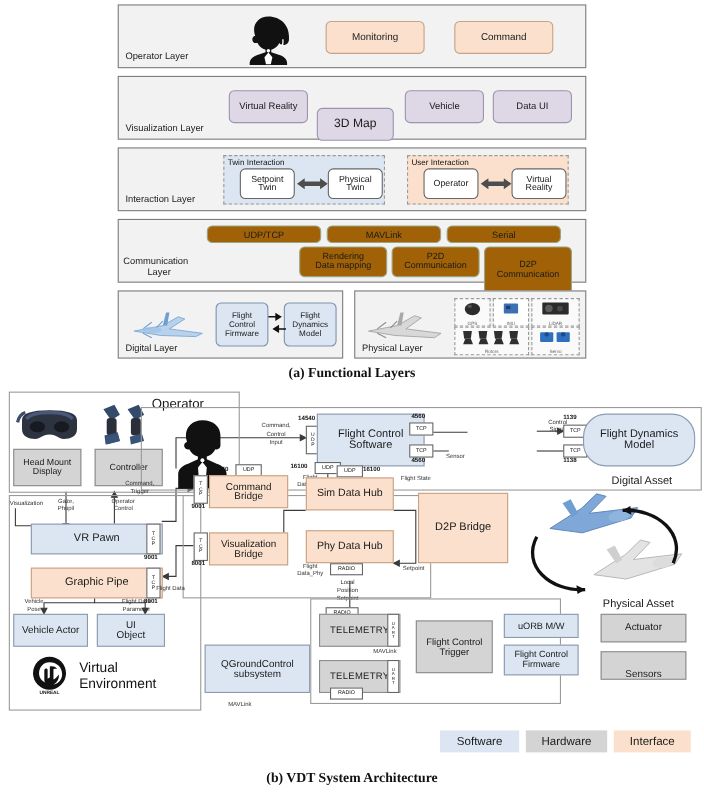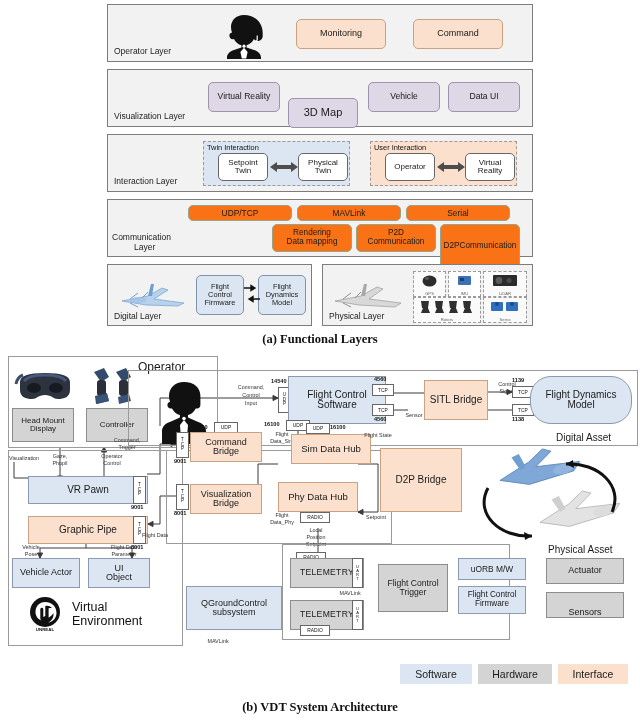--- a/index.html
+++ b/index.html
@@ -8,21 +8,21 @@
 
   
   .bx{position:absolute;box-sizing:border-box;display:flex;align-items:center;justify-content:center;text-align:center;line-height:1.05;}
   .rnd{border-radius:5px;}
   .sw{background:#dce6f2;border:1px solid #8a9bb0;}      
   .hw{background:#d4d4d4;border:1px solid #8c8c8c;}      
   .itf{background:#fbe1cd;border:1px solid #c9a183;}     
   .lay{background:#f2f2f2;border:1px solid #7d7d7d;position:absolute;box-sizing:border-box;}
   .laylbl{position:absolute;font-size:8.5px;color:#222;}
   .purple{background:#ddd7e6;border:1px solid #9d93ad;}
-  .green{background:#f97316;border:1px solid #9aa382;}
+  .green{background:#a16207;border:1px solid #9aa382;}
   .blueb{background:#dce6f2;border:1px solid #7e93ad;}
   svg.ov{position:absolute;left:0;top:0;overflow:visible;}
 
   .pt{position:absolute;font-size:5.4px;color:#333;line-height:1.12;text-align:center;}
   .pn{position:absolute;font-size:5.6px;color:#111;font-weight:bold;}
   .chip{position:absolute;box-sizing:border-box;background:#fff;border:1px solid #666;font-size:4.9px;display:flex;align-items:center;justify-content:center;color:#111;}
   .chipv{position:absolute;box-sizing:border-box;background:#fff;border:1px solid #666;font-size:4.6px;display:flex;flex-direction:column;align-items:center;justify-content:center;color:#111;line-height:1.0;}
 
   .grp{position:absolute;box-sizing:border-box;border:1px solid #9a9a9a;background:transparent;}
   .grplbl{position:absolute;font-size:10px;color:#1a1a1a;}
@@ -118,21 +118,21 @@
     </div>
 
     <div class="bx rnd green" style="left:164px;top:24px;width:80px;height:28px;font-size:8.2px;flex-direction:column;">
       <span>Rendering</span>
       <span>Data mapping</span>
     </div>
     <div class="bx rnd green" style="left:248px;top:24px;width:80px;height:28px;font-size:8.2px;flex-direction:column;">
       <span>P2D</span>
       <span>Communication</span>
     </div>
-    <div class="bx rnd green" style="left:332px;top:24px;width:80px;height:44px;font-size:8.2px;flex-direction:row;">
+    <div class="bx rnd green" style="left:332px;top:24px;width:80px;height:44px;font-size:8.2px;flex-direction:column;">
       <span>D2P</span>
       <span>Communication</span>
     </div>
   </div>
 
   <div class="lay" style="left:0;top:260px;width:205px;height:62px;">
     <div class="laylbl" style="left:6px;bottom:4px;">Digital Layer</div>
     <svg class="ov" style="left:10px;top:14px;" width="72" height="32" viewBox="0 0 72 32">
       <path d="M4 22 L30 17 L44 9 L50 11 L36 20 L66 24 L60 27 L28 26 Z" fill="#b9d2ec" stroke="#6f9ed1" stroke-width="0.7"></path>
       <path d="M30 17 L33 5 L36 5 L34 17 Z" fill="#6f9ed1"></path>
@@ -382,23 +382,20 @@
     <span>Flight Control</span>
     <span>Software</span>
   </div>
   <div class="chip" style="left:372px;top:32px;width:22px;height:12px;">TCP</div>
   <div class="pn" style="left:374px;top:24px;">4560</div>
   <div class="chip" style="left:372px;top:52px;width:22px;height:12px;">TCP</div>
   <div class="pn" style="left:374px;top:64px;">4560</div>
   <div class="chip" style="left:286px;top:68px;width:24px;height:11px;">UDP</div>
   <div class="pn" style="left:264px;top:69px;">16100</div>
 
-  <div class="bx itf" style="left:424px;top:28px;width:64px;height:40px;font-size:10px;">
-    <span>SITL Bridge</span>
-  </div>
   <div class="pt" style="left:396px;top:60px;width:36px;">Sensor</div>
   <div class="pt" style="left:490px;top:29px;width:34px;">Control</div>
   <div class="pt" style="left:490px;top:36px;width:34px;">Signal</div>
 
   <div class="chip" style="left:512px;top:34px;width:22px;height:12px;">TCP</div>
   <div class="pn" style="left:512px;top:25px;">1139</div>
   <div class="chip" style="left:512px;top:52px;width:22px;height:12px;">TCP</div>
   <div class="pn" style="left:512px;top:64px;">1138</div>
   <div class="bx sw" style="left:530px;top:24px;width:102px;height:48px;font-size:10px;flex-direction:column;border-radius:21px;">
     <span>Flight Dynamics</span>
@@ -433,21 +430,21 @@
   <div class="bx itf" style="left:190px;top:132px;width:72px;height:30px;font-size:9px;flex-direction:column;">
     <span>Visualization</span>
     <span>Bridge</span>
   </div>
 
   <div class="pt" style="left:262px;top:79px;width:40px;">Flight</div>
   <div class="pt" style="left:258px;top:86px;width:48px;">Data_Sim</div>
 
   <div class="chip" style="left:306px;top:71px;width:24px;height:11px;">UDP</div>
   <div class="pn" style="left:330px;top:72px;">16100</div>
-  <div class="bx itf" style="left:278px;top:82px;width:80px;height:30px;font-size:9.6px;margin-left:13px;">
+  <div class="bx itf" style="left:278px;top:82px;width:80px;height:30px;font-size:9.6px;">
     <span>Sim Data Hub</span>
   </div>
 
   <div class="pt" style="left:358px;top:80px;width:40px;">Flight State</div>
   <div class="bx itf" style="left:380px;top:96px;width:82px;height:64px;font-size:10px;">
     <span>D2P Bridge</span>
   </div>
   <div class="pt" style="left:356px;top:162px;width:40px;">Setpoint</div>
 
   <div class="pt" style="left:262px;top:160px;width:40px;">Flight</div>

